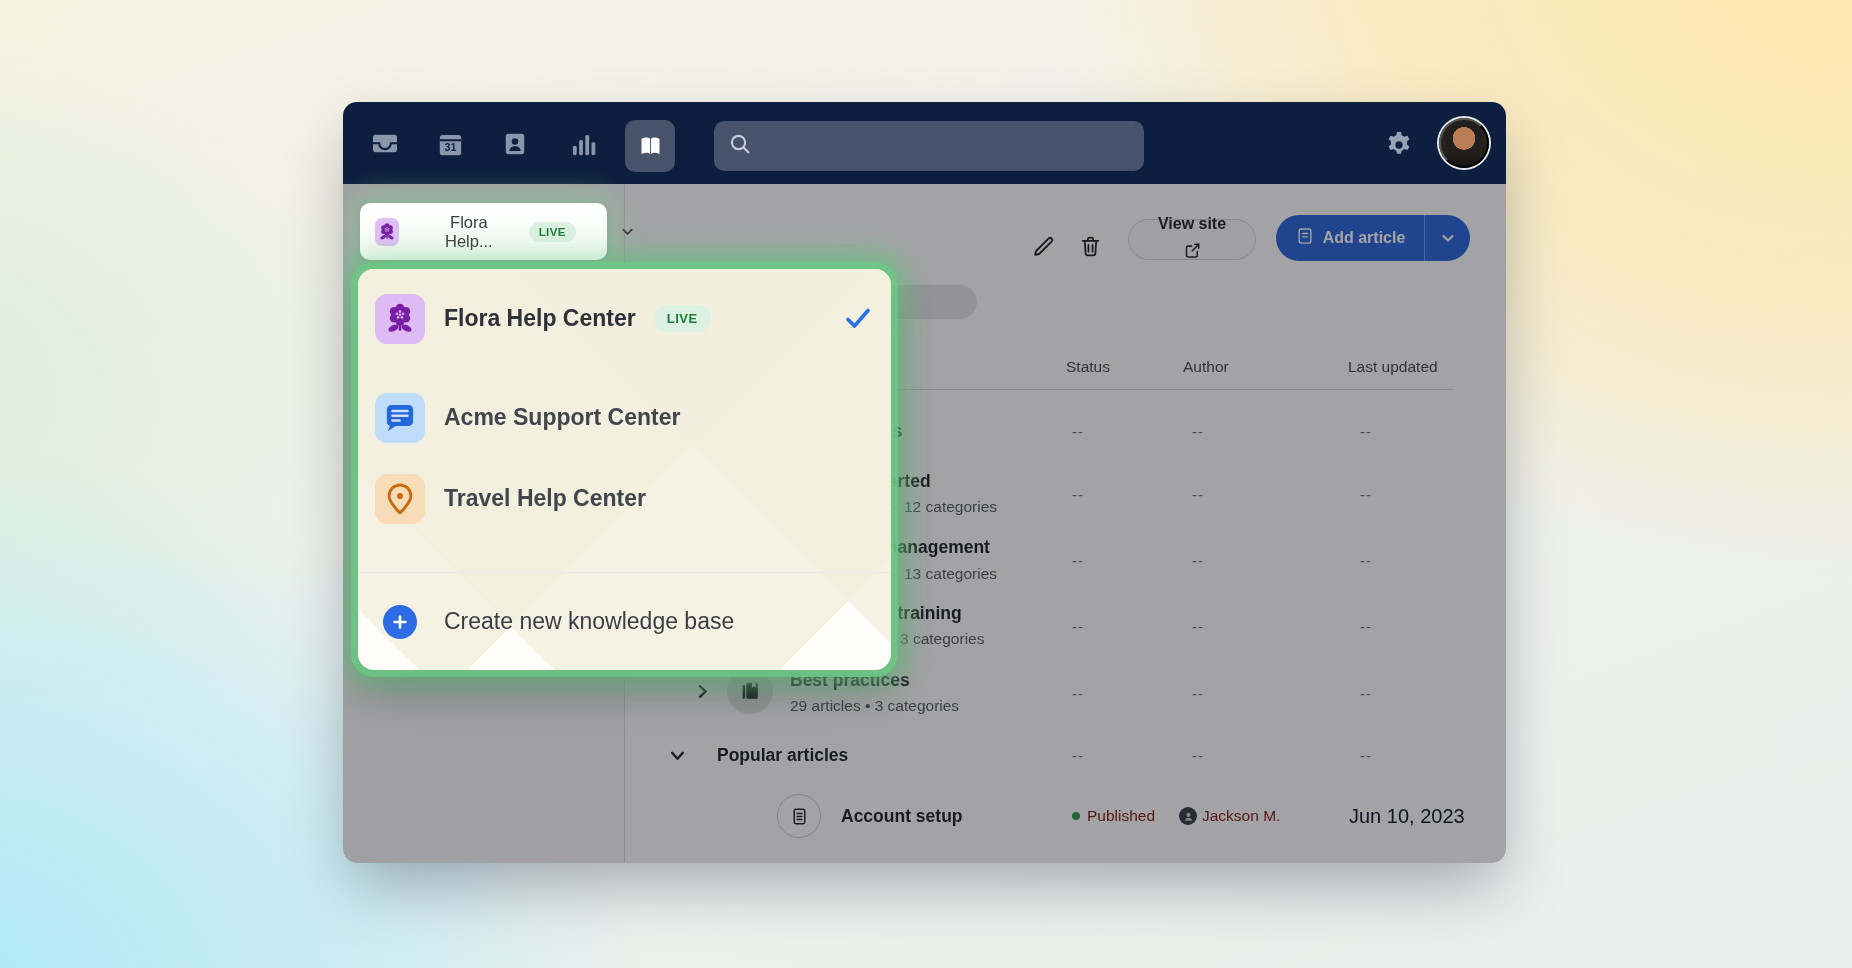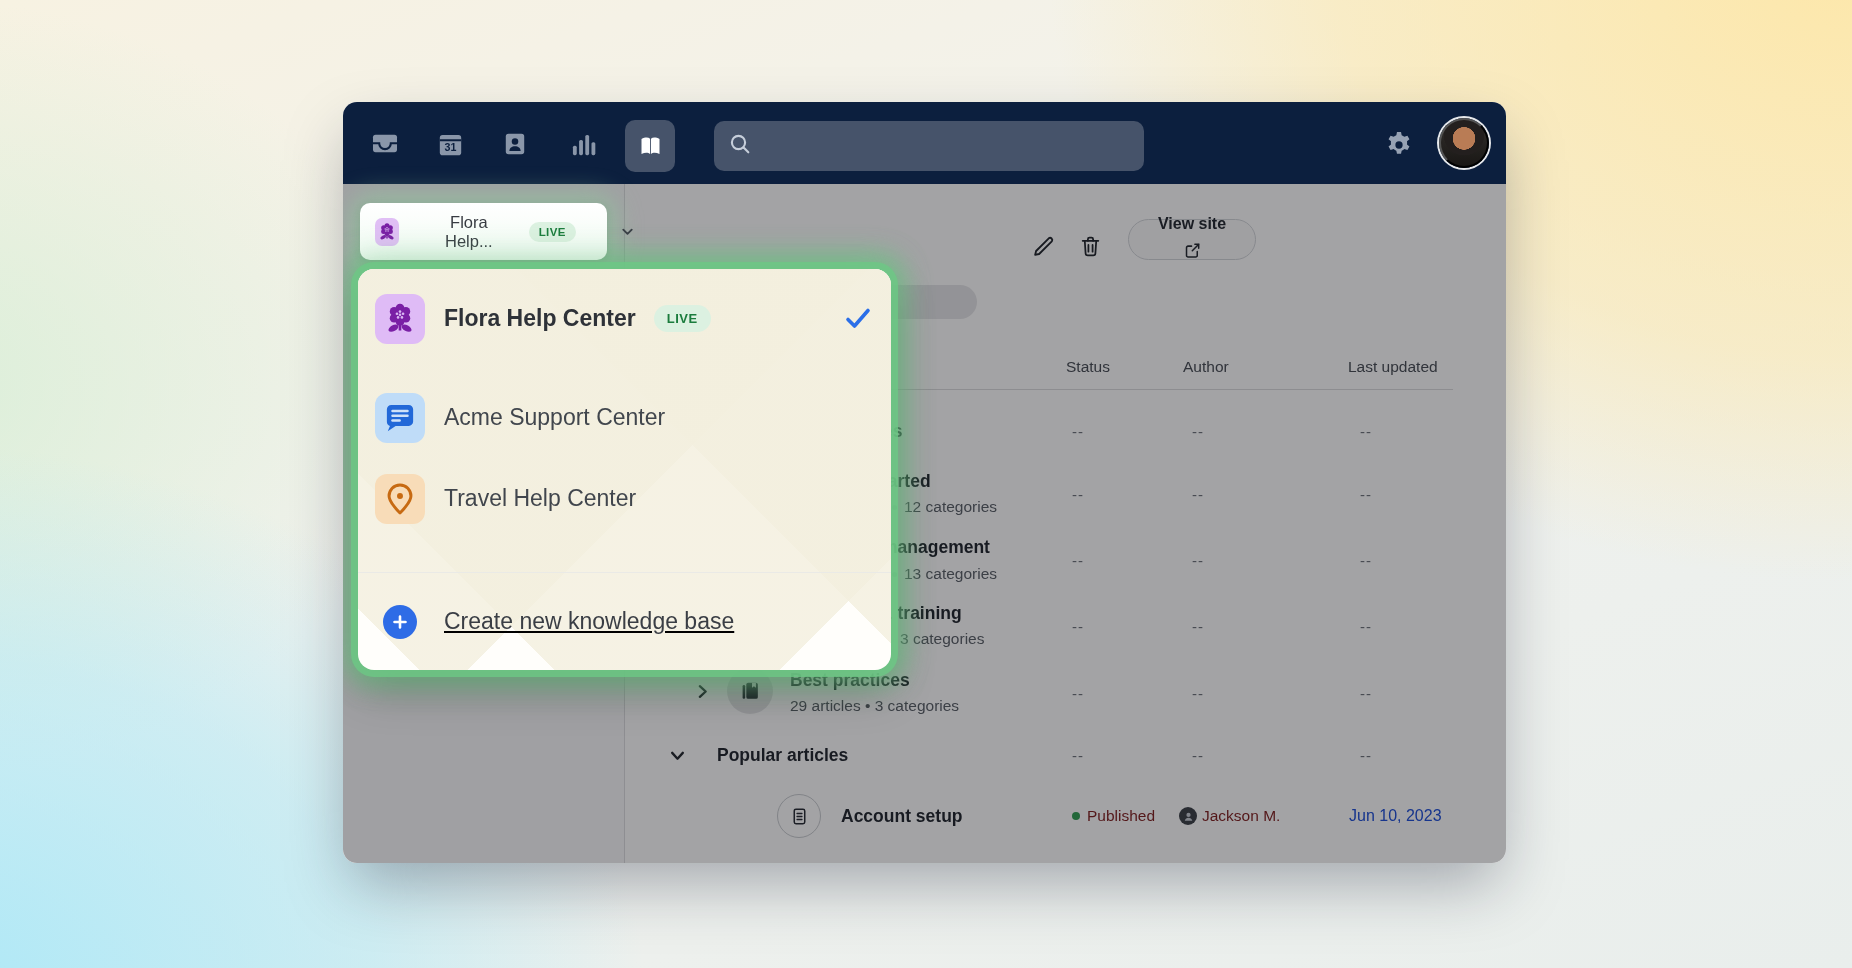--- a/index.html
+++ b/index.html
@@ -54,21 +54,21 @@
   .th{ position:absolute; font-size:15.5px; color:#474C54; }
   .thead-line{ position:absolute; left:36px; top:205px; width:792px; height:1px; background:#DBDBDE; }
   .row-title{ position:absolute; transform:translateY(-50%); font-size:17.5px; font-weight:700; color:#1F242C; white-space:nowrap; }
   .row-sub{ position:absolute; transform:translateY(-50%); font-size:15.5px; color:#595F67; white-space:nowrap; display:flex; align-items:center; gap:7px; }
   .sub-dot{ width:5px; height:5px; border-radius:50%; background:#A2A7AE; display:inline-block; }
   .dash{ position:absolute; transform:translateY(-50%); font-size:15px; color:#6E737B; letter-spacing:1px; }
   .row-chev{ position:absolute; width:22px; height:22px; border:none; background:transparent; cursor:pointer; display:flex; align-items:center; justify-content:center; }
   .circle-ic{ position:absolute; border-radius:50%; display:flex; align-items:center; justify-content:center; }
   .status-dot{ position:absolute; width:8px; height:8px; border-radius:50%; background:#2F9E52; }
   .cell-text{ position:absolute; transform:translateY(-50%); font-size:15.5px; color:#7f1d1d; white-space:nowrap; }
-  .date-text{ position:absolute; transform:translateY(-50%); font-size:16px; color:#1d4ed8; white-space:nowrap; }
+  .date-text{ position:absolute; transform:translateY(-50%); font-size:20px; color:#0f172a; white-space:nowrap; }
   .mini-avatar{ position:absolute; width:18px; height:18px; border-radius:50%; background:#3A3F46; display:flex; align-items:center; justify-content:center; }
   
   .dim{ position:absolute; left:0; top:82px; right:0; bottom:0; background:rgba(12,14,18,.38); z-index:5; border:none; cursor:pointer; }
   
   .glow{ position:absolute; z-index:6; filter:blur(12px); border-radius:24px; }
   .glow-a{ left:6px; top:92px; width:268px; height:76px; background:rgba(140,212,156,.5); }
   .glow-b{ left:3px; top:153px; width:557px; height:428px; background:rgba(106,199,130,.62); }
   .switcher{
     position:absolute; left:17px; top:101px; width:247px; height:57px; z-index:8;
     border-radius:10px; border:none; cursor:pointer;
@@ -87,26 +87,26 @@
   }
   .panel::before{
     content:""; position:absolute; inset:0;
     background:
       conic-gradient(from 315deg at 16% 106%, rgba(243,239,222,.8) 0 90deg, transparent 90deg),
       conic-gradient(from 315deg at 58% 128%, rgba(243,239,222,.8) 0 90deg, transparent 90deg),
       conic-gradient(from 315deg at 102% 96%, rgba(243,239,222,.8) 0 90deg, transparent 90deg);
   }
   .kb-item{ position:absolute; left:0; width:100%; height:99px; display:flex; align-items:center; padding-left:17px; background:transparent; border:none; cursor:pointer; text-align:left; font-family:"Liberation Sans",sans-serif; }
   .kb-tile{ width:50px; height:50px; border-radius:12px; display:flex; align-items:center; justify-content:center; flex:0 0 auto; }
-  .kb-label{ margin-left:19px; font-size:23px; color:#41464D; }
+  .kb-label{ margin-left:19px; font-size:23px; color:#41464D;font-weight:bold; }
   .kb-label.selected{ font-weight:700; color:#2E3238; }
   .kb-badge{ margin-left:18px; font-size:13px; padding:6px 13px; letter-spacing:.5px; }
   .kb-check{ position:absolute; left:487px; top:36px; }
   .panel-divider{ position:absolute; left:0; top:303px; width:100%; height:1px; background:#EAEAE6; }
-  .create-row{ position:absolute; left:0; top:304px; width:100%; height:97px; display:flex; align-items:center; padding-left:25px; background:transparent; border:none; cursor:pointer; text-align:left; font-family:"Liberation Sans",sans-serif;text-decoration:underline; }
+  .create-row{ position:absolute; left:0; top:304px; width:100%; height:97px; display:flex; align-items:center; padding-left:25px; background:transparent; border:none; cursor:pointer; text-align:left; font-family:"Liberation Sans",sans-serif; }
   .plus-circle{ width:34px; height:34px; border-radius:50%; background:#2E6CE6; display:flex; align-items:center; justify-content:center; flex:0 0 auto; }
   .create-label{ margin-left:27px; font-size:23px; color:#3A3E45; }
 </style>
 </head>
 <body>
 
 <div class="stage">
   <div class="window">
 
     <div class="topbar">
@@ -180,20 +180,37 @@
             <path d="M10 10.5v6.5M14 10.5v6.5"></path>
           </svg>
       </button>
       <button class="view-site">
         <span>View site</span>
         <span>
           <svg viewBox="0 0 20 20" width="19" height="19" fill="none" stroke="#23282F" stroke-width="1.6" stroke-linecap="round">
               <path d="M12.5 3.5h4v4"></path>
               <path d="M16.3 3.7L9.8 10.2"></path>
               <path d="M15 11v4.2a1.6 1.6 0 0 1-1.6 1.6H5.3a1.6 1.6 0 0 1-1.6-1.6V7a1.6 1.6 0 0 1 1.6-1.6H9"></path>
+            </svg>
+        </span>
+      </button>
+      <button class="add-article">
+        <span class="main">
+          <span>
+            <svg viewBox="0 0 24 24" width="20" height="20" fill="none" stroke="#fff" stroke-width="1.7" stroke-linecap="round">
+                <rect x="5" y="3.5" width="14" height="17" rx="2.5"></rect>
+                <line x1="9" y1="9" x2="15" y2="9"></line>
+                <line x1="9" y1="13" x2="15" y2="13"></line>
+              </svg>
+          </span>
+          <span>Add article</span>
+        </span>
+        <span class="split">
+          <svg viewBox="0 0 16 16" width="16" height="16" fill="none" stroke="#fff" stroke-width="2.2" stroke-linecap="round" stroke-linejoin="round">
+              <path d="M3.5 6l4.5 4.5L12.5 6"></path>
             </svg>
         </span>
       </button>
 
       <button class="tab-pill"></button>
 
       <span class="th" style="left:441px;top:174px;">Status</span>
       <span class="th" style="left:558px;top:174px;">Author</span>
       <span class="th" style="left:723px;top:174px;">Last updated</span>
       <div class="thead-line"></div>

